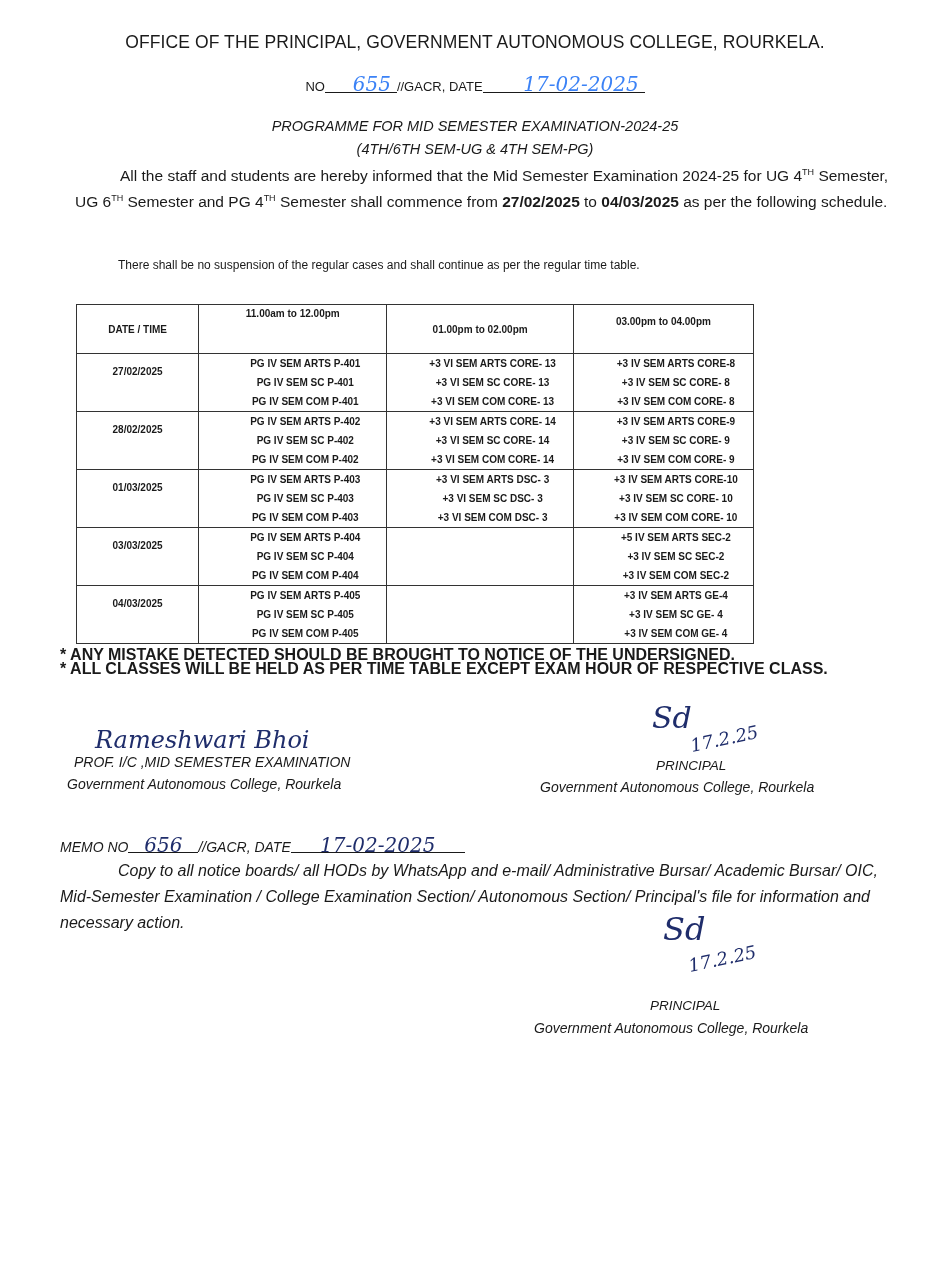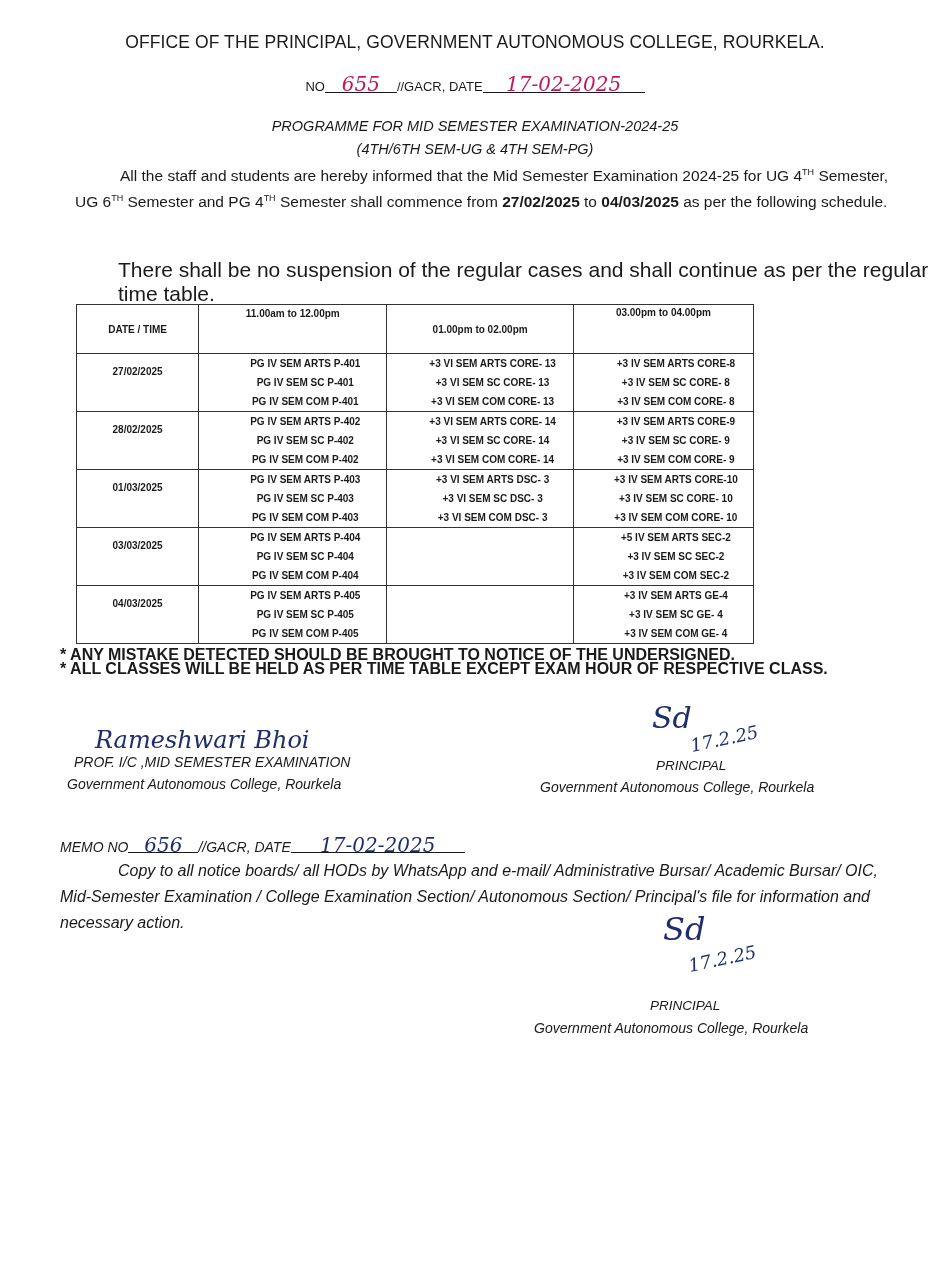--- a/index.html
+++ b/index.html
@@ -10,33 +10,33 @@
   .abs { position: absolute; }
   .title {
     left: 0; width: 950px; top: 32px; text-align: center;
     font-size: 17.5px; font-weight: normal; letter-spacing: 0.1px;
   }
   .refline {
     left: 0; width: 950px; top: 76px; text-align: center; font-size: 13px;
   }
   .refline .blank {
     display: inline-block; border-bottom: 1px solid #1a1a1a; min-width: 60px;
-    font-family: "DejaVu Serif", serif; font-style: italic; color: #be185d;
-    font-size: 20px; line-height: 16px; text-align: center; padding: 0 6px;
+    font-family: "DejaVu Serif", serif; font-style: italic; color: #3b82f6;
+    font-size: 20px; line-height: 16px; text-align: right; padding: 0 6px;
   }
   .prog {
     left: 0; width: 950px; text-align: center; font-size: 14.5px;
     font-style: italic; 
   }
   .para {
     left: 75px; width: 830px; font-size: 15.5px; line-height: 26px;
   }
   .para .indent { display: inline-block; width: 45px; }
   sup { font-size: 9px; line-height: 0; }
-  .para2 { left: 118px; top: 258px; font-size: 21px; }
+  .para2 { left: 118px; top: 258px; font-size: 12px; text-align: center; }
 
   table.sched {
     position: absolute; left: 76px; top: 296px; width: 678px;
     border-collapse: collapse; font-size: 10px; font-weight: bold; margin-top: 8px;
   }
   table.sched td, table.sched th {
     border: 1.5px solid #333; text-align: center; padding: 0;
   }
   table.sched th { height: 29px; font-weight: bold; }
   table.sched td.date { width: 142px; vertical-align: top; padding-top: 12px; }
@@ -84,21 +84,21 @@
       <col class="c0">
       <col class="c1">
       <col class="c2">
       <col class="c3">
     </colgroup>
   <thead>
     <tr>
       <th>DATE  /  TIME</th>
       <th style="vertical-align:top;padding-top:3px">11.00am to 12.00pm</th>
       <th style="vertical-align:top;padding-top:19px">01.00pm to 02.00pm</th>
-      <th style="vertical-align:top;padding-top:2px">03.00pm to 04.00pm</th>
+      <th style="vertical-align:top;padding-top:11px">03.00pm to 04.00pm</th>
     </tr>
   </thead>
   <tbody id="sched-body">
       <tr>
         <td class="date">27/02/2025</td>
         <td class="slot">
           <div class="line">PG IV SEM ARTS P-401</div>
           <div class="line">PG  IV SEM SC P-401</div>
           <div class="line">PG IV SEM COM P-401</div>
         </td>

